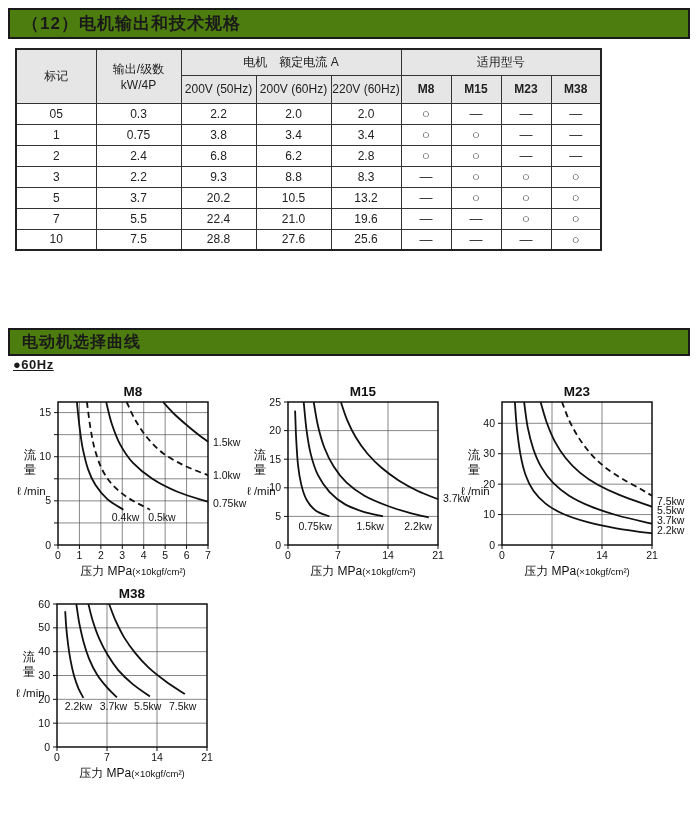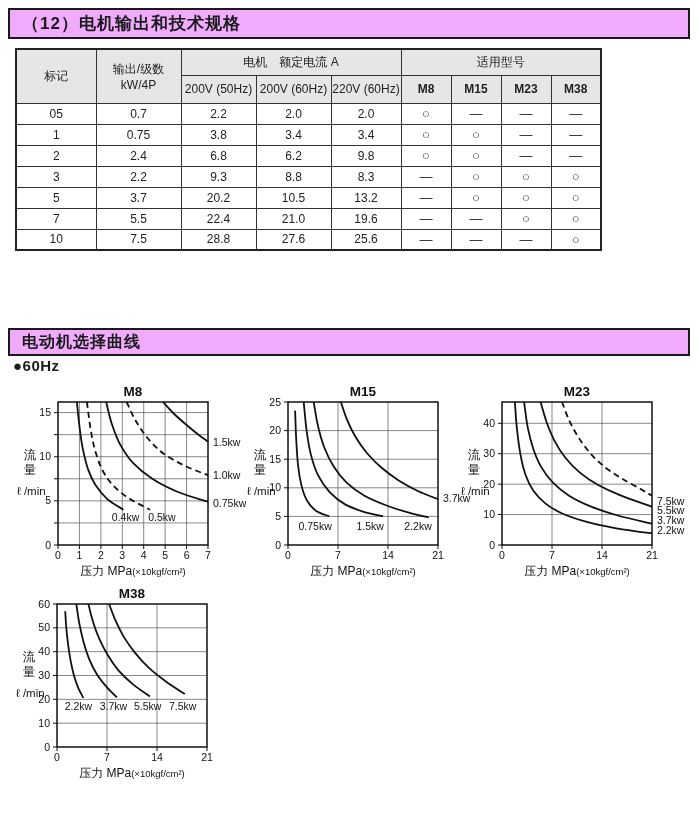--- a/index.html
+++ b/index.html
@@ -2,27 +2,27 @@
 <html><head>
 <meta charset="utf-8">
 <style>
   html,body{margin:0;padding:0;}
   body{
     width:700px;height:815px;position:relative;background:#ffffff;
     font-family:"Liberation Sans","DejaVu Sans",sans-serif;color:#1a1a1a;
     overflow:hidden;
   }
   .rule-box{
-    position:absolute;left:8px;width:666px;background:#f0abfc;
+    position:absolute;left:8px;width:666px;background:#4d7c0f;
     border:2px solid #1a1a1a;display:flex;align-items:center;
     padding:3px 0 3px 12px;font-weight:bold;letter-spacing:1px;
   }
   #title1{top:8px;height:21px;font-size:17px;}
   #title2{top:328px;height:18px;font-size:16px;}
-  #freq-label{position:absolute;left:13px;top:357px;font-size:15px;font-weight:bold;letter-spacing:0.5px;}
+  #freq-label{position:absolute;left:13px;top:357px;font-size:13px;font-weight:bold;letter-spacing:0.5px;text-decoration:underline;}
   #spec-table{
     position:absolute;left:15px;top:48px;width:585px;
     border-collapse:collapse;table-layout:fixed;font-size:12px;color:#222;
     border:2px solid #222;
   }
   #spec-table th,#spec-table td{border:1px solid #333;text-align:center;padding:0;}
   #spec-table thead th{background:#e6e6e6;font-weight:normal;}
   #spec-table thead tr.top{height:26px;}
   #spec-table thead tr.sub{height:28px;padding-left:28px;}
   #spec-table thead tr.sub th.model{font-weight:bold;}
@@ -71,21 +71,21 @@
       <th>220V (60Hz)</th>
       <th class="model">M8</th>
       <th class="model">M15</th>
       <th class="model">M23</th>
       <th class="model">M38</th>
     </tr>
   </thead>
   <tbody id="spec-body">
       <tr>
         <td>05</td>
-        <td>0.7</td>
+        <td>0.3</td>
         <td>2.2</td>
         <td>2.0</td>
         <td>2.0</td>
         <td class="sym">○</td>
         <td class="sym">—</td>
         <td class="sym">—</td>
         <td class="sym">—</td>
       </tr>
       <tr>
         <td>1</td>
@@ -96,21 +96,21 @@
         <td class="sym">○</td>
         <td class="sym">○</td>
         <td class="sym">—</td>
         <td class="sym">—</td>
       </tr>
       <tr>
         <td>2</td>
         <td>2.4</td>
         <td>6.8</td>
         <td>6.2</td>
-        <td>9.8</td>
+        <td>2.8</td>
         <td class="sym">○</td>
         <td class="sym">○</td>
         <td class="sym">—</td>
         <td class="sym">—</td>
       </tr>
       <tr>
         <td>3</td>
         <td>2.2</td>
         <td>9.3</td>
         <td>8.8</td>

